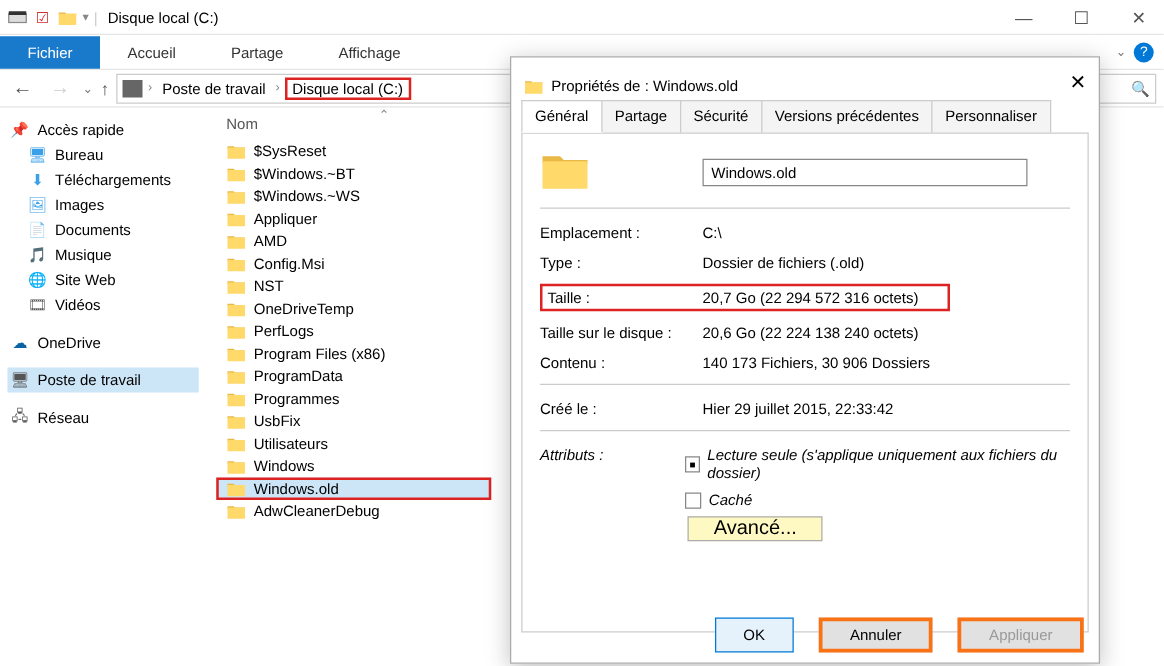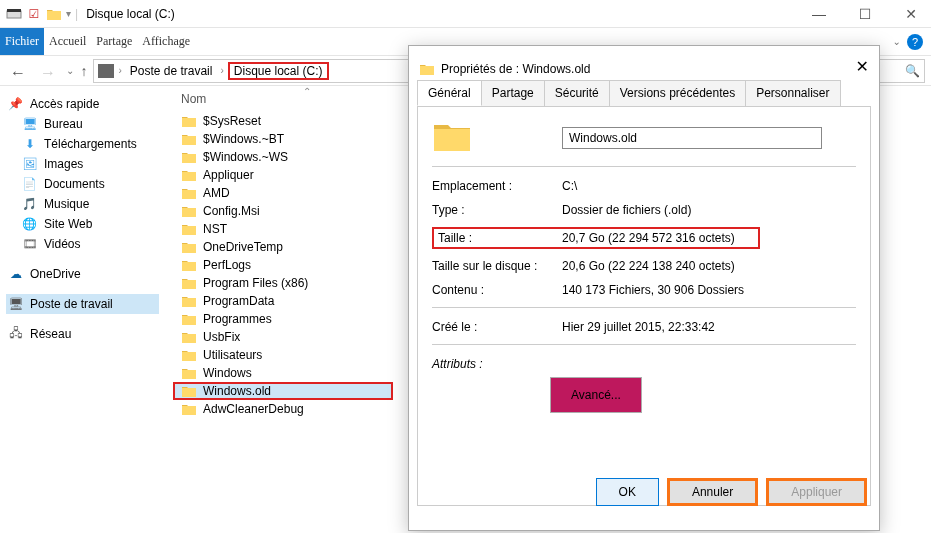--- a/index.html
+++ b/index.html
@@ -8,21 +8,21 @@
 
 .titlebar { height: 28px; display: flex; align-items: center; padding: 0 6px; border-bottom: 1px solid #e5e5e5; }
 .tb-icons { display: flex; gap: 4px; align-items: center; }
 .tb-icon { width: 16px; height: 16px; display: flex; align-items: center; justify-content: center; }
 .tb-title { margin-left: 8px; color: #000; font-size: 12px; }
 .win-controls { margin-left: auto; display: flex; gap: 18px; color: #555; }
 .win-btn { width: 28px; text-align: center; cursor: default; font-size: 14px; }
 
 
 .ribbon { height: 28px; display: flex; align-items: center; border-bottom: 1px solid #e5e5e5; }
-.ribbon-tab { padding: 6px 5px; color: #333; cursor: default; font-family: Liberation Serif, serif; }
+.ribbon-tab { padding: 6px 22px; color: #333; cursor: default; }
 .ribbon-tab.file { background: #1979ca; color: #fff; }
 .ribbon-help { margin-left: auto; display: flex; align-items: center; gap: 6px; padding-right: 8px; }
 .chev { color: #777; font-size: 10px; }
 .help-q { width: 16px; height: 16px; border-radius: 50%; background: #0078d7; color: #fff; text-align: center; line-height: 16px; font-size: 11px; }
 
 
 .navbar { height: 30px; display: flex; align-items: center; padding: 2px 6px; gap: 6px; border-bottom: 1px solid #e5e5e5; }
 .nav-arrow { width: 24px; text-align: center; color: #555; font-size: 16px; }
 .nav-up { font-size: 14px; color: #555; }
 .breadcrumb-box { flex: 1; height: 24px; border: 1px solid #ccc; display: flex; align-items: center; padding: 0 4px; gap: 4px; position: relative; }
@@ -66,22 +66,22 @@
 .dlg-val { color: #000; }
 .dlg-name-input { border: 1px solid #888; padding: 3px 6px; width: 260px; font-size: 12px; }
 .dlg-hr { border: none; border-top: 1px solid #ccc; margin: 8px 0 12px 0; }
 .red-box { border: 2px solid #d22; padding: 2px 4px; display: flex; width: 328px; }
 .red-box .dlg-label { width: 124px; }
 .attr-row { display: flex; align-items: flex-start; font-style: italic; }
 .attr-col { display: flex; flex-direction: column; gap: 8px; }
 .chk { display: flex; align-items: center; gap: 6px; }
 .chk-box { width: 13px; height: 13px; border: 1px solid #888; display: inline-flex; align-items: center; justify-content: center; font-size: 10px; background: #fff; }
 .chk-box.checked::after { content: "■"; font-size: 8px; color: #000; }
-.adv-btn { margin-left: 118px; margin-top: 6px; padding: 10px 20px; border: 1px solid #adadad; background: #be185d; cursor: default; font-size: 12px; }
-.dlg-buttons { position: absolute; right: 12px; bottom: 24px; display: flex; gap: 8px; }
+.adv-btn { margin-left: 118px; margin-top: 6px; padding: 0 20px; border: 1px solid #adadad; background: #fef9c3; cursor: default; font-size: 16px; }
+.dlg-buttons { position: absolute; right: 12px; bottom: 8px; display: flex; gap: 20px; }
 .dlg-btn { padding: 4px 22px; border: 3px solid #f97316; background: #e1e1e1; cursor: default; font-size: 12px; }
 .dlg-btn.ok { border: 1px solid #0078d7; background: #e5f1fb; }
 .dlg-btn.disabled { color: #999; }
 .big-folder { width: 40px; height: 34px; }
 </style>
 </head>
 <body>
 
 <div class="titlebar">
   <div class="tb-icons">
@@ -407,20 +407,30 @@
         <span class="dlg-val">140 173 Fichiers, 30 906 Dossiers</span>
       </div>
     <hr class="dlg-hr">
     <div class="dlg-row">
         <span class="dlg-label">Créé le :</span>
         <span class="dlg-val">Hier 29 juillet 2015, 22:33:42</span>
       </div>
     <hr class="dlg-hr">
     <div class="attr-row">
       <span class="dlg-label">Attributs :</span>
+      <div class="attr-col">
+        <label class="chk">
+            <span class="chk-box checked"></span>
+            <span>Lecture seule (s'applique uniquement aux fichiers du dossier)</span>
+          </label>
+        <label class="chk">
+            <span class="chk-box"></span>
+            <span>Caché</span>
+          </label>
+      </div>
     </div>
     <button class="adv-btn">Avancé...</button>
   </div>
   <div class="dlg-buttons">
     <button class="dlg-btn ok">OK</button>
     <button class="dlg-btn">Annuler</button>
     <button class="dlg-btn disabled">Appliquer</button>
   </div>
 </div>
 

